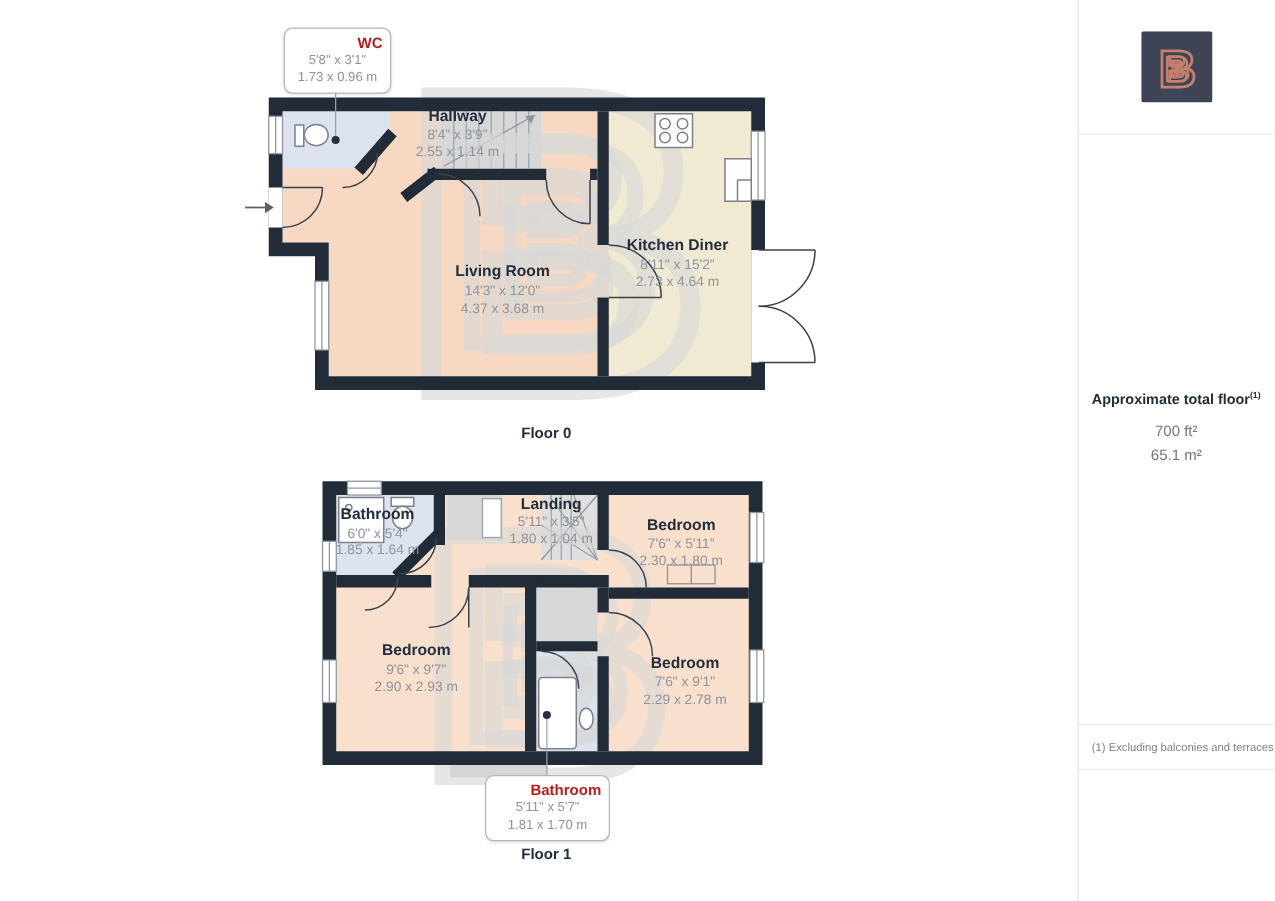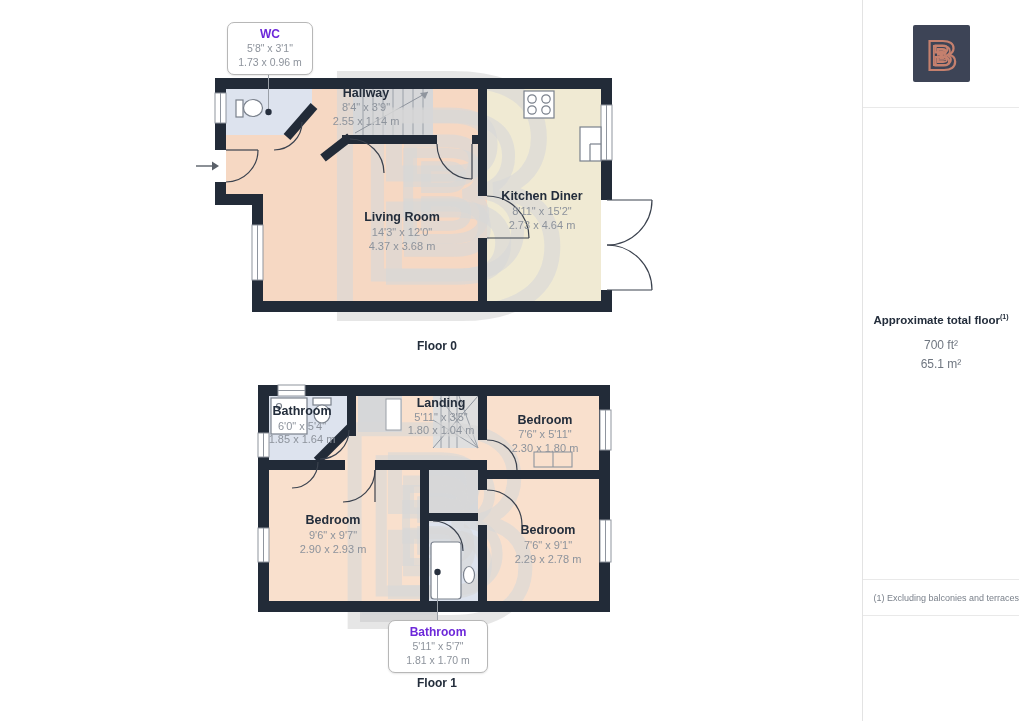--- a/index.html
+++ b/index.html
@@ -8,21 +8,21 @@
   .plan-svg{position:absolute;left:0;top:0;}
 
   
   .rname{font-family:"Liberation Sans",sans-serif;font-weight:700;font-size:12.5px;fill:#232d3b;text-anchor:middle;}
   .rdims{font-family:"Liberation Sans",sans-serif;font-weight:400;font-size:11px;fill:#8d939c;text-anchor:middle;}
   .wm{font-family:"Liberation Sans",sans-serif;font-weight:700;fill:none;stroke:#d8d8d8;opacity:.62;text-anchor:middle;}
 
   
   .callout{position:absolute;background:#fff;border:1px solid #b7b7b7;border-radius:7px;
            padding:4px 6px 5px;text-align:center;box-shadow:0 1px 2px rgba(0,0,0,.10);box-sizing:border-box;z-index:3;}
-  .callout-title{font-size:12px;font-weight:700;color:#6d28d9;line-height:1.25;}
+  .callout-title{font-size:12px;font-weight:700;color:#b91c1c;line-height:1.25;text-align:right;}
   .callout-dims{font-size:10.5px;color:#8d939c;line-height:1.3;}
 
   .floor-label{position:absolute;width:120px;text-align:center;font-size:12px;font-weight:700;color:#232d3b;z-index:3;}
 
   
   .sidebar{position:absolute;left:862px;top:0;width:157px;height:721px;border-left:1px solid #e3e3e3;
            background:#fff;display:flex;flex-direction:column;box-sizing:border-box;z-index:4;}
   .logo-section{height:107px;border-bottom:1px solid #e9e9e9;display:flex;align-items:center;justify-content:center;flex:none;}
   .area-section{height:471px;border-bottom:1px solid #e9e9e9;display:flex;flex-direction:column;
                 align-items:center;justify-content:center;text-align:center;flex:none;}

